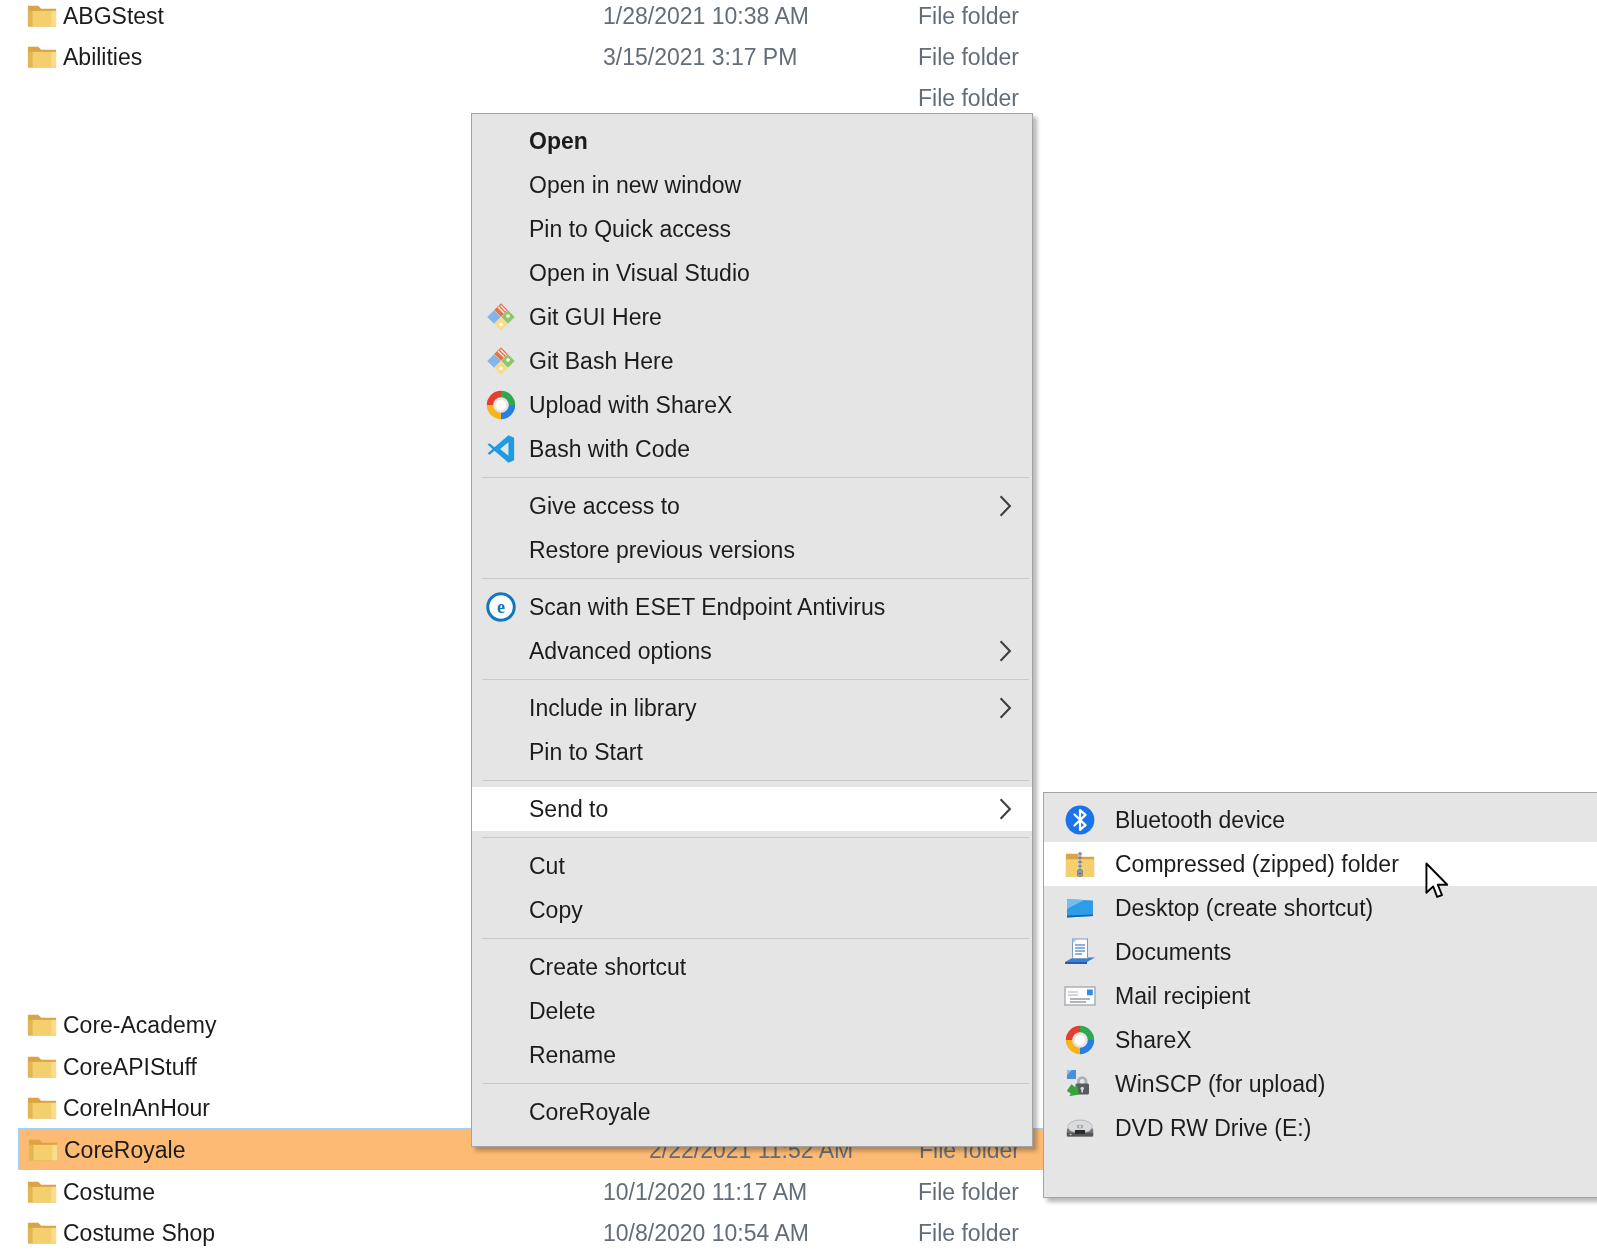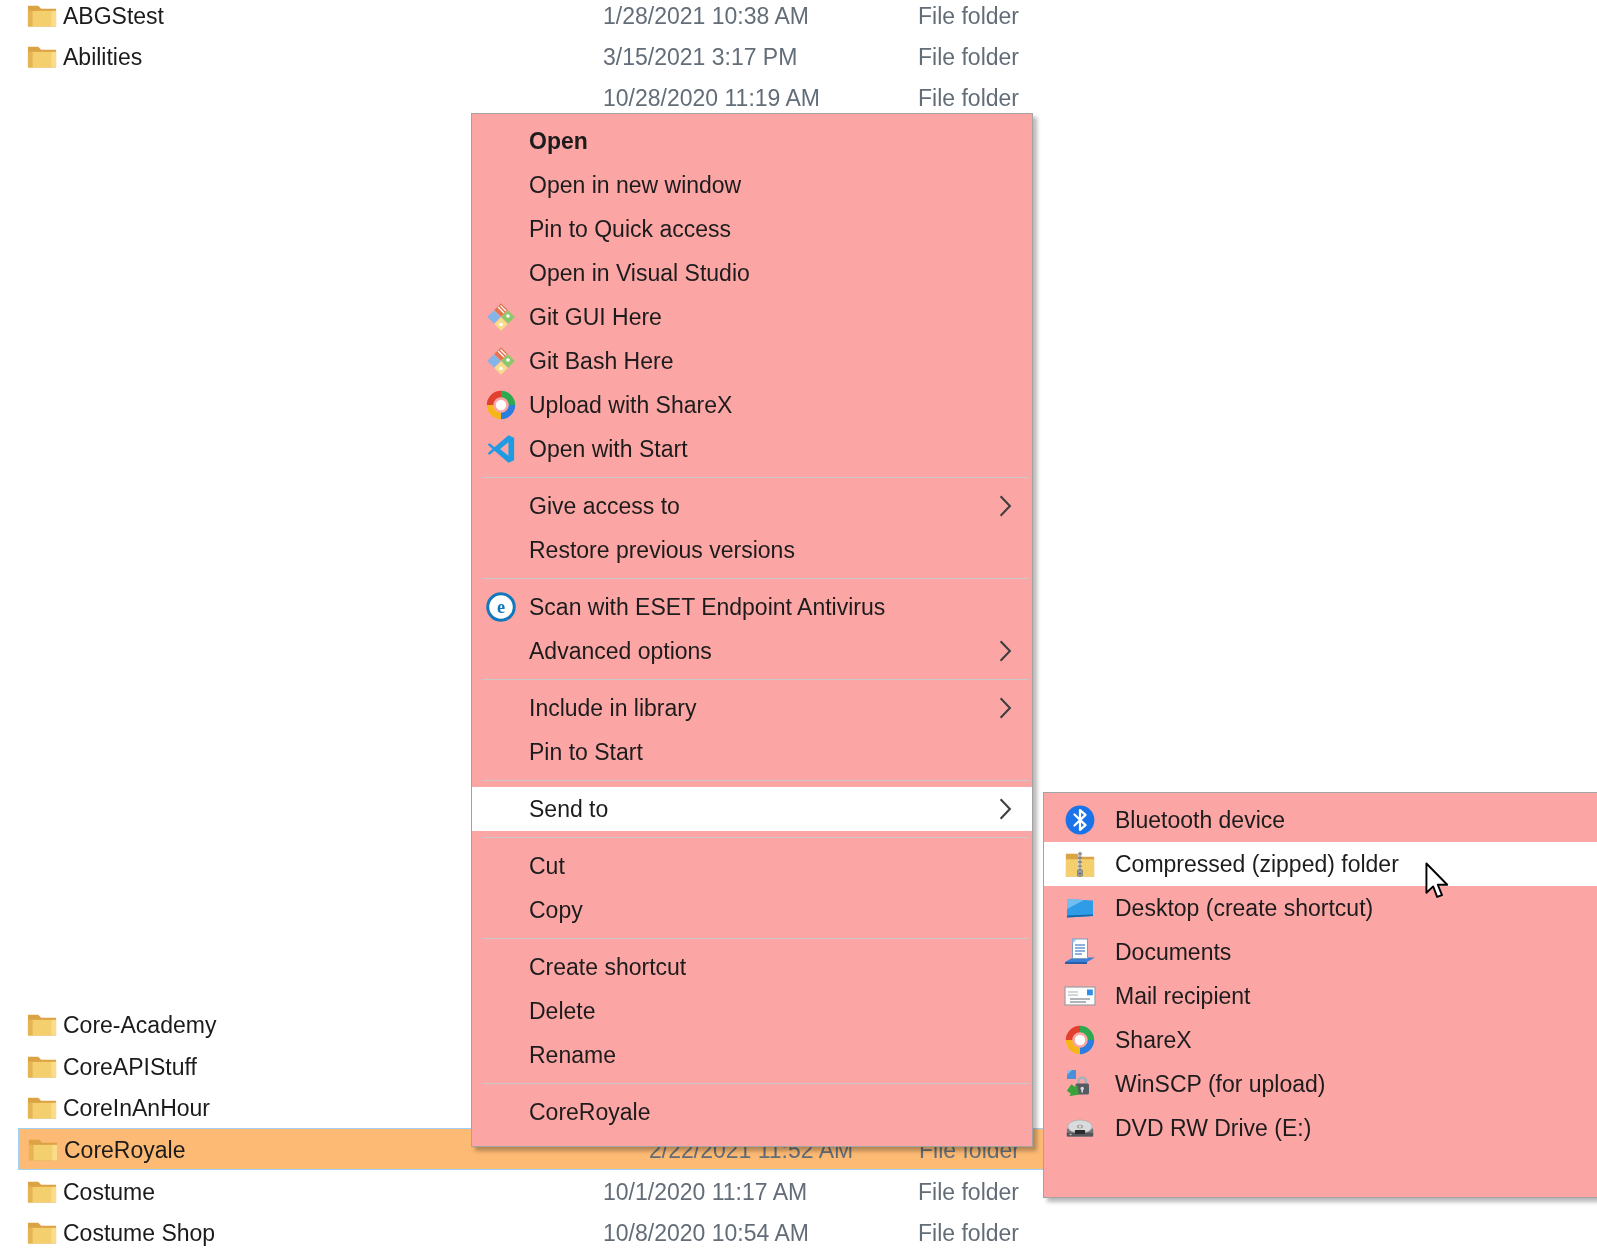--- a/index.html
+++ b/index.html
@@ -10,21 +10,21 @@
   .frow .fic{position:absolute;left:27px;top:7px;width:30px;height:26px;}
   .fname{position:absolute;left:63px;white-space:nowrap;color:#1b1b1b;}
   .fdate{position:absolute;left:603px;white-space:nowrap;color:#636d78;}
   .ftype{position:absolute;left:918px;white-space:nowrap;color:#636d78;}
   .frow.sel{left:18px;width:1122px;background:#fdba74;border:1px solid #9fd3f8;height:42px;box-sizing:border-box;}
   .frow.sel .fic{left:9px;}
   .frow.sel .fname{left:45px;}
   .frow.sel .fdate{left:585px;margin-left:45px;}
   .frow.sel .ftype{left:900px;}
   
-  .cmenu{position:absolute;background:#fca5a5;border:1px solid #a3a3a3;box-sizing:border-box;
+  .cmenu{position:absolute;background:#e5e5e5;border:1px solid #a3a3a3;box-sizing:border-box;
          box-shadow:4px 4px 4px rgba(0,0,0,0.28);padding-top:5px;overflow:hidden;}
   #main-menu{left:471px;top:113px;width:562px;height:1034px;z-index:10;}
   #sendto-menu{left:1043px;top:792px;width:568px;height:406px;z-index:11;}
   .cm-item{height:44px;display:flex;align-items:center;font-size:23px;}
   .cm-item.hl{background:#ffffff;}
   .cm-item.bold .cm-label{font-weight:bold;}
   .slot{width:57px;display:flex;justify-content:center;align-items:center;flex:0 0 57px;}
   #sendto-menu .slot{width:71px;flex:0 0 71px;}
   .ic32{width:32px;height:32px;}
   .cm-label{white-space:nowrap;}
@@ -153,21 +153,20 @@
   <div class="frow" style="top:36px">
     <svg class="fic">
         <use href="#sym-folder"></use>
       </svg>
     <span class="fname">Abilities</span>
     <span class="fdate">3/15/2021 3:17 PM</span>
     <span class="ftype">File folder</span>
   </div>
   <div class="frow" style="top:77px">
     <span class="fname"></span>
-    <span class="fdate">10/28/2020 11:19 AM</span>
     <span class="ftype">File folder</span>
   </div>
 
   <div class="frow" style="top:1004px">
     <svg class="fic">
         <use href="#sym-folder"></use>
       </svg>
     <span class="fname">Core-Academy</span>
   </div>
   <div class="frow" style="top:1046px">
@@ -247,21 +246,21 @@
           </svg>
         </span>
       <span class="cm-label">Upload with ShareX</span>
     </div>
     <div class="cm-item">
       <span class="slot">
           <svg class="ic32">
             <use href="#sym-vscode"></use>
           </svg>
         </span>
-      <span class="cm-label">Open with Start</span>
+      <span class="cm-label">Bash with Code</span>
     </div>
     <hr class="cm-sep">
     <div class="cm-item">
       <span class="slot"></span>
       <span class="cm-label">Give access to</span>
       <svg class="chev">
           <use href="#sym-chevron"></use>
         </svg>
     </div>
     <div class="cm-item">

